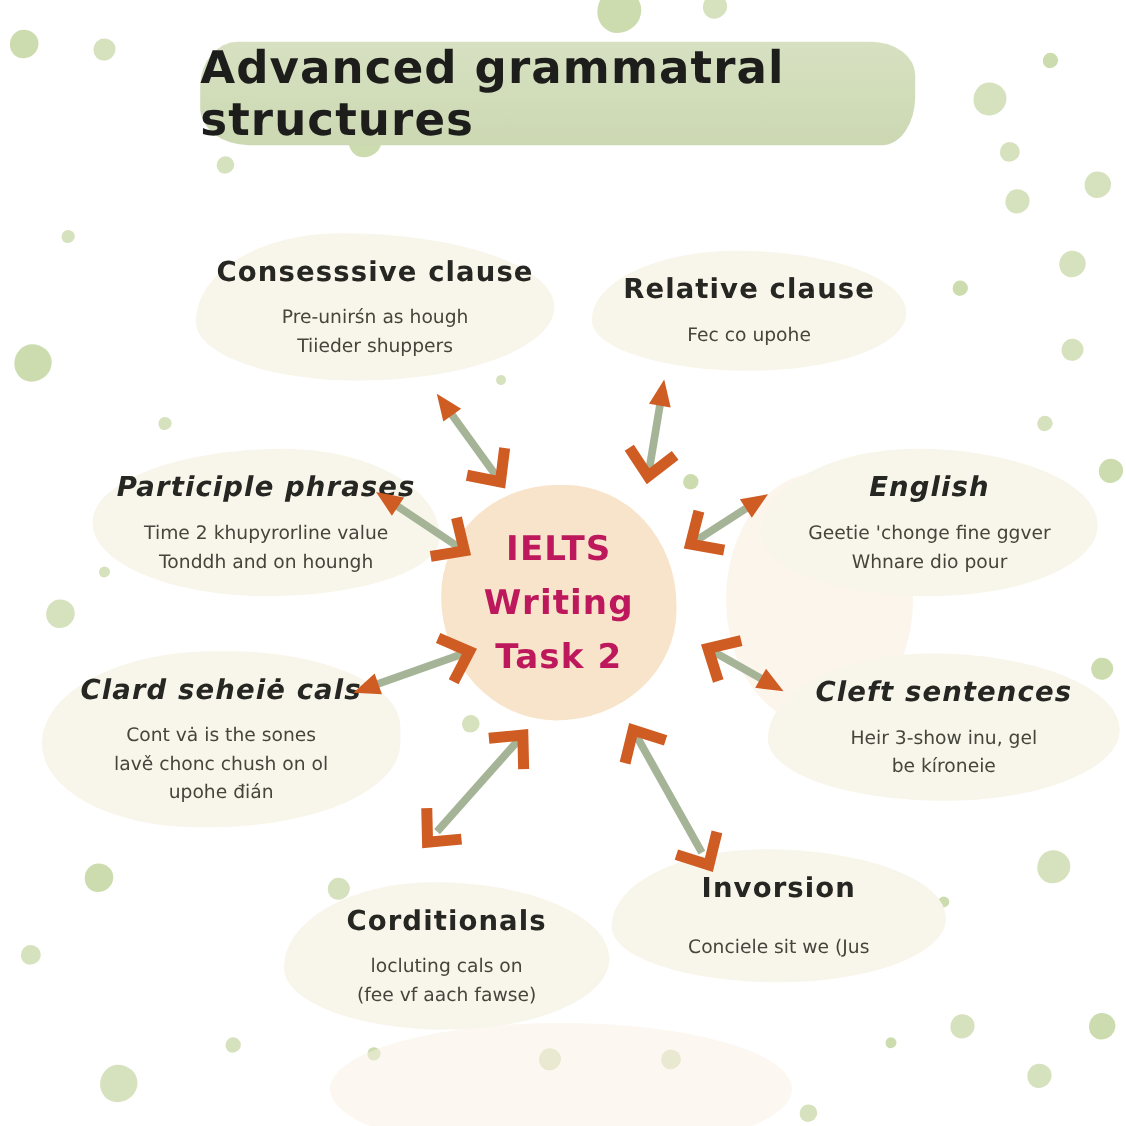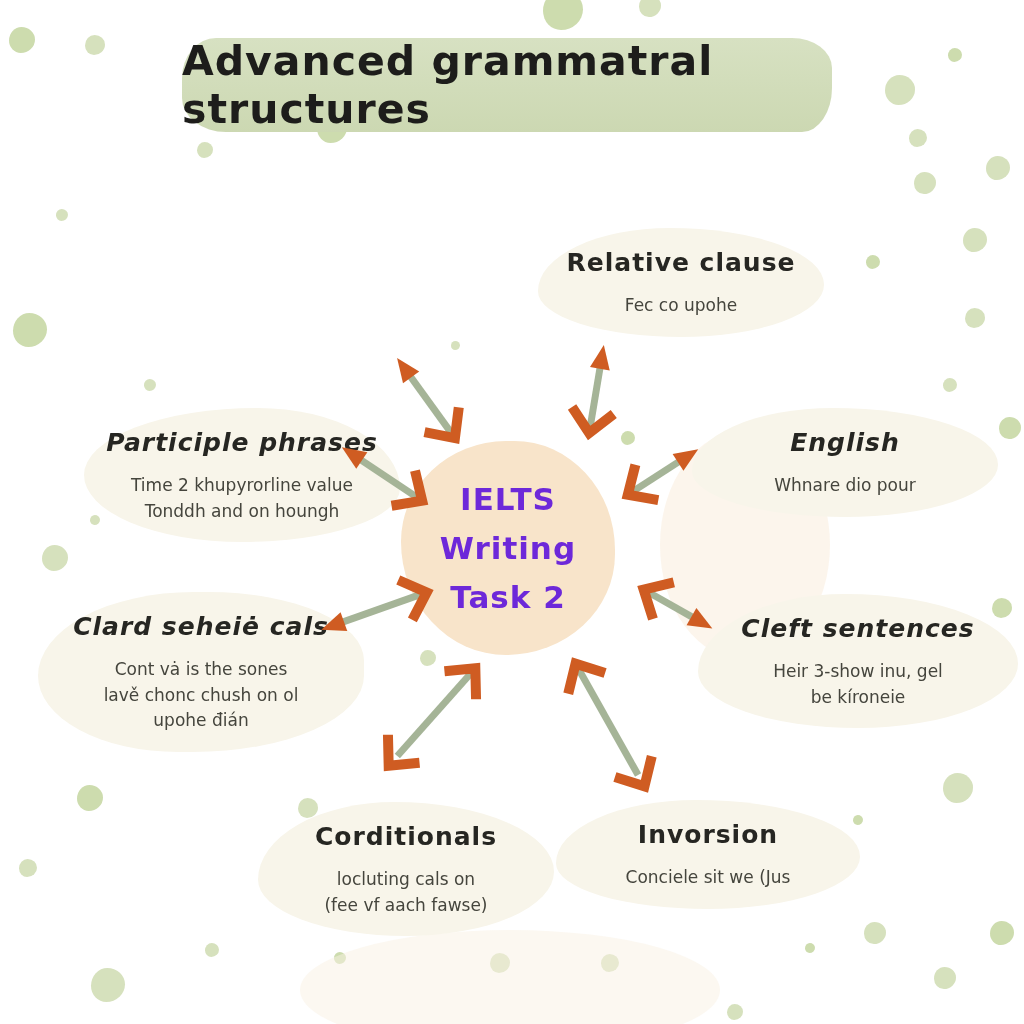--- a/index.html
+++ b/index.html
@@ -29,21 +29,21 @@
   }
 
   
   #center{
     position:absolute;left:401px;top:441px;width:214px;height:214px;z-index:4;
     background:#f8e4ca;
     border-radius:50% 48% 52% 50% / 48% 52% 48% 54%;
     display:flex;flex-direction:column;align-items:center;justify-content:center;
     gap:13px;
   }
-  #center .cline{font-size:31px;font-weight:700;color:#6d28d9;letter-spacing:1px;}
+  #center .cline{font-size:31px;font-weight:700;color:#be185d;letter-spacing:1px;}
 
   
   .node{
     position:absolute;z-index:3;
     display:flex;flex-direction:column;align-items:center;
     text-align:center;padding:20px 10px 18px;
     background:#f8f5ea;
     border-radius:46% 54% 50% 50% / 58% 52% 48% 42%;
   }
   .node .label{
@@ -54,21 +54,21 @@
   .node .sub{font-size:17px;color:#45453d;line-height:1.5;font-weight:500;}
   .node .sub span{display:block;white-space:nowrap;}
 
   .n-consessive{left:178px;top:212px;width:306px;border-radius:40% 60% 55% 45% / 60% 50% 50% 40%;}
   .n-relative  {left:538px;top:228px;width:266px;}
   .n-participle{left:84px; top:408px;width:296px;border-radius:55% 45% 50% 50% / 50% 60% 40% 50%;}
   .n-english   {left:692px;top:408px;width:286px;text-align:center;}
   .n-clard     {left:38px; top:592px;width:306px;border-radius:50% 50% 55% 45% / 55% 45% 50% 50%;text-align:center;}
   .n-cleft     {left:698px;top:594px;width:300px;}
   .n-conditionals{left:258px;top:802px;width:276px;}
-  .n-inversion {left:556px;top:800px;width:284px;}
+  .n-inversion {left:556px;top:772px;width:284px;gap:12px;}
 
   
   #arrows{position:absolute;inset:0;z-index:5;pointer-events:none;}
 </style>
 </head>
 <body>
 
 <div id="canvas">
 
   <div id="dots">
@@ -124,39 +124,47 @@
   <div id="banner">
     <div class="title">Advanced grammatral structures</div>
   </div>
 
   <div id="center">
     <div class="cline">IELTS</div>
     <div class="cline">Writing</div>
     <div class="cline">Task 2</div>
   </div>
 
+  <div class="node n-consessive">
+    <div class="label">Consesssive clause</div>
+    <div class="sub">
+      <span>Pre-unirśn as hough</span>
+      <span>Tiieder shuppers</span>
+    </div>
+  </div>
 
   <div class="node n-relative">
     <div class="label">Relative clause</div>
     <div class="sub">
       <span>Fec co upohe</span>
     </div>
   </div>
 
   <div class="node n-participle">
     <div class="label italic">Participle phrases</div>
     <div class="sub">
       <span>Time 2 khupyrorline value</span>
       <span>Tonddh and on houngh</span>
     </div>
   </div>
 
   <div class="node n-english">
     <div class="label italic">English</div>
     <div class="sub">
+      <span>Geetie 'chonge fine ggver</span>
       <span>Whnare dio pour</span>
     </div>
   </div>
 
   <div class="node n-clard">
     <div class="label italic">Clard seheiė cals</div>
     <div class="sub">
       <span>Cont vȧ is the sones</span>
       <span>lavě chonc chush on ol</span>
       <span>upohe đián</span>

